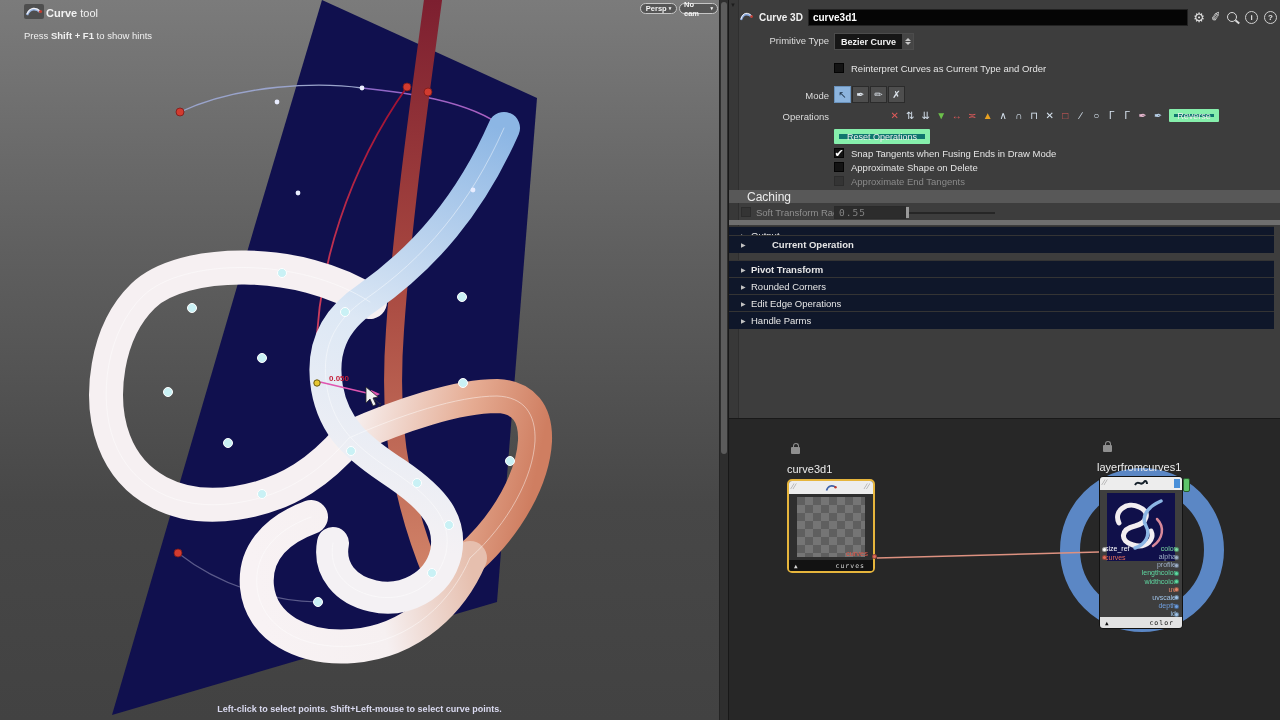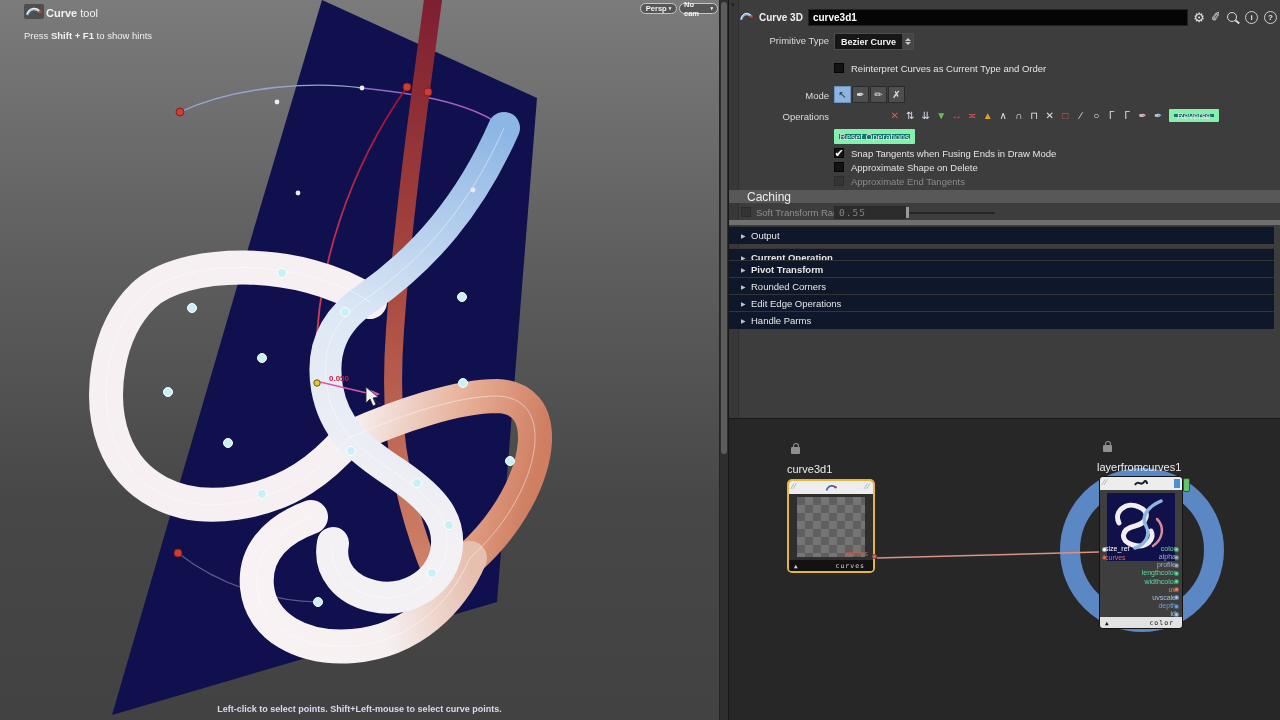--- a/index.html
+++ b/index.html
@@ -321,21 +321,21 @@
         <span class="op-icon" style="color: rgb(216, 228, 240);">∕</span>
         <span class="op-icon" style="color: rgb(216, 228, 240);">○</span>
         <span class="op-icon" style="color: rgb(216, 228, 240);">Γ</span>
         <span class="op-icon" style="color: rgb(216, 228, 240);">Γ</span>
         <span class="op-icon" style="color: rgb(232, 184, 208);">✒</span>
         <span class="op-icon" style="color: rgb(184, 208, 232);">✒</span>
       </span>
     <span class="btn" style="position:absolute;left:440px;top:1px;width:50px;height:13px">Reverse</span>
   </div>
 
-  <span class="btn" style="position:absolute;left:105px;top:129px;width:81px;height:15px">Reset Operations</span>
+  <span class="btn" style="position:absolute;left:105px;top:129px;width:96px;height:15px">Reset Operations</span>
 
   <div>
       <div class="cbrow" style="top: 147px;">
         <span class="cb">✔</span>
         <span class="cb-label">Snap Tangents when Fusing Ends in Draw Mode</span>
       </div>
       <div class="cbrow" style="top: 161px;">
         <span class="cb"></span>
         <span class="cb-label">Approximate Shape on Delete</span>
       </div>
@@ -357,21 +357,21 @@
     <span class="slider-handle" style="left:177px;height:11px;top:1px;background:#9a9a9a"></span>
   </div>
 
   <div class="light-bar" style="top:220px"></div>
 
   <div>
       <div class="section-row" style="top: 226px;">
         <span class="tri">▶</span>
         <span class="slabel">Output</span>
       </div>
-      <div class="section-row" style="top: 248px;">
+      <div class="section-row" style="top: 235px; gap: 21px;">
         <span class="tri">▶</span>
         <span class="slabel bold">Current Operation</span>
       </div>
       <div class="section-row" style="top: 260px;">
         <span class="tri">▶</span>
         <span class="slabel bold">Pivot Transform</span>
       </div>
       <div class="section-row" style="top: 277px;">
         <span class="tri">▶</span>
         <span class="slabel">Rounded Corners</span>

